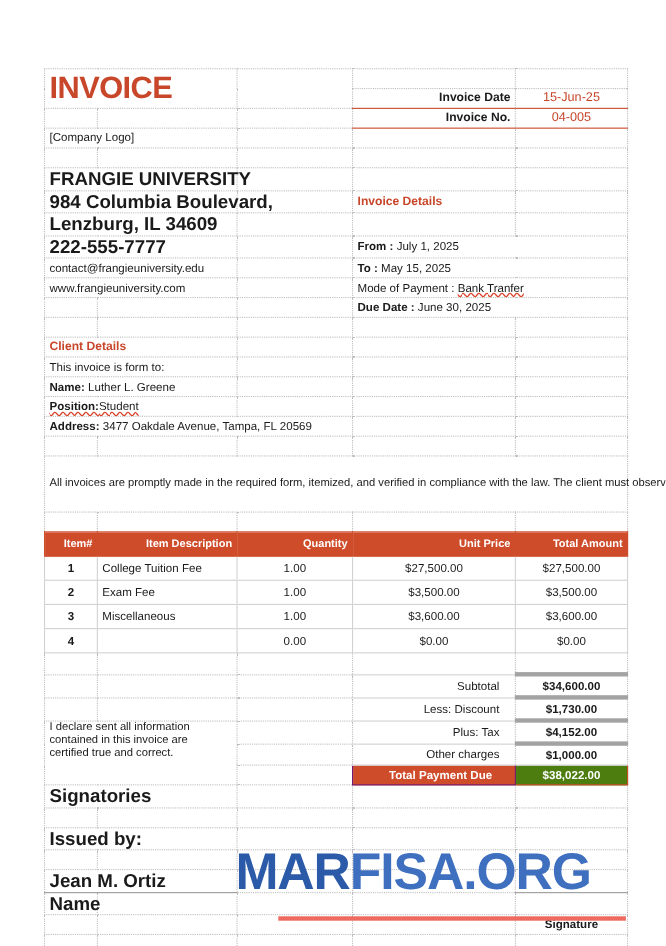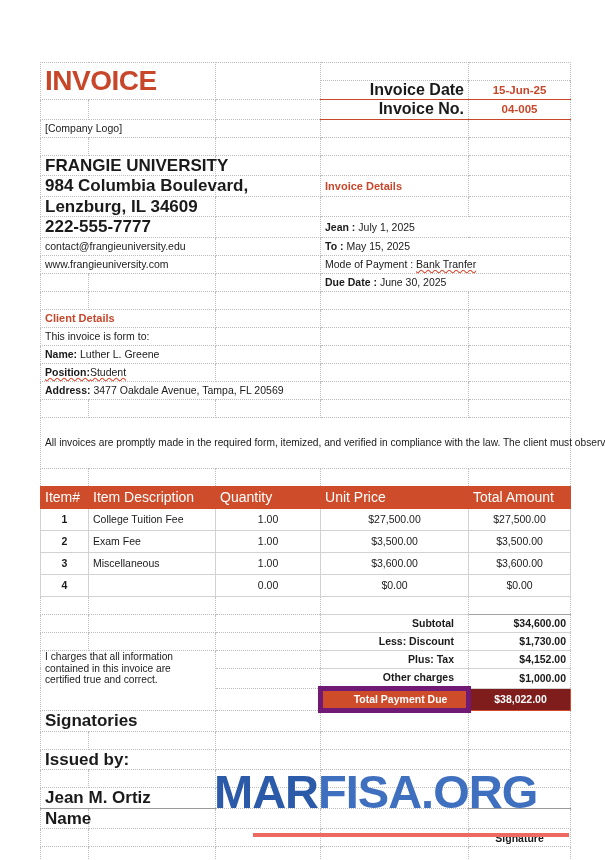--- a/index.html
+++ b/index.html
@@ -33,60 +33,60 @@
   .b{font-weight:bold;}
   .ctr{text-align:center;}
   .ttl{
     font-size:28px;font-weight:bold;color:#C8472B;
     letter-spacing:-0.5px;line-height:1;
     font-family:"Liberation Sans", sans-serif;
     margin-left:36px;
   }
   .big{font-size:17px;}
   .lbl-date{
-    text-align:right;font-weight:bold;font-size:16px;
+    text-align:right;font-weight:bold;font-size:11px;
     border-bottom:1.6px solid #C8472B !important;
   }
   .val-date{
-    text-align:center;font-weight:bold;font-size:11.5px;color:#C8472B;
+    text-align:center;font-weight:normal;font-size:11.5px;color:#C8472B;
     border-bottom:1.6px solid #C8472B !important;
   }
   .secthead{font-weight:bold;color:#C8472B;font-size:11px;}
   .para{
     white-space:normal;font-size:10.2px;line-height:1.45;
     padding:3px 5px 4px 5px;vertical-align:top;
   }
   
   .thdr td{
-    background:#CF4C2B;color:#ffffff;font-weight:normal;
-    text-align:left;height:21px;font-size:14px;
+    background:#CF4C2B;color:#ffffff;font-weight:bold;
+    text-align:right;height:21px;font-size:10px;
     border:1px solid #CF4C2B;
   }
   .irow td{
     border-top:1px solid #d2d2d2;
     border-bottom:1px solid #d2d2d2;
     border-left:1px dotted #bdbdbd;
     border-right:1px dotted #bdbdbd;
     height:21px;
   }
   .irow td.solidx{border-left:1px solid #d2d2d2;border-right:1px solid #d2d2d2;}
   .tot td.lab{
-    text-align:right;font-weight:bold;padding-right:14px;
+    text-align:right;font-weight:normal;padding-right:14px;
     border-top:1px solid #d2d2d2;border-bottom:1px solid #d2d2d2;margin-top:30px;
   }
   .tot td.amt{
-    text-align:right;font-weight:bold;
-    border-top:1px solid #a3a3a3;border-bottom:1px solid #d2d2d2;
+    text-align:center;font-weight:bold;
+    border-top:4px solid #a3a3a3;border-bottom:1px solid #d2d2d2;
   }
   .grand td.lab{
     background:#CF4C2B;color:#fff;text-align:center;font-weight:bold;
-    border:5px solid #701a75;padding-right:4px;padding-left:16px;
+    border:1px solid #701a75;padding-right:4px;padding-left:16px;
   }
   .grand td.amt{
-    background:#7f1d1d;color:#fff;text-align:center;font-weight:bold;
+    background:#4d7c0f;color:#fff;text-align:center;font-weight:bold;
     border:1px solid #CF4C2B;
   }
   .sigline{border-bottom:1px solid #9a9a9a !important;}
   .sigtop{border-top:1px solid #9a9a9a !important;}
   .spell{
     text-decoration:underline wavy #d9442a;
     text-decoration-skip-ink:none;
   }
   
   .wm{
@@ -172,21 +172,21 @@
     <td colspan="2" class="b big">Lenzburg, IL 34609</td>
     <td></td>
     <td></td>
     <td></td>
   </tr>
 
   <tr>
     <td colspan="2" class="b big">222-555-7777</td>
     <td></td>
     <td colspan="2">
-      <span class="b">Jean :</span>
+      <span class="b">From :</span>
       <span>July 1, 2025</span>
     </td>
   </tr>
 
   <tr>
     <td colspan="2">contact@frangieuniversity.edu</td>
     <td></td>
     <td colspan="2">
       <span class="b">To :</span>
       <span>May 15, 2025</span>
@@ -336,21 +336,21 @@
   </tr>
   <tr class="tot">
     <td></td>
     <td></td>
     <td></td>
     <td class="lab">Less: Discount</td>
     <td class="amt">$1,730.00</td>
   </tr>
   <tr class="tot">
     <td class="para" colspan="2" rowspan="3" style="height:50px;vertical-align:top;border-top:1px dotted #bdbdbd;">
-      <span>I charges that all information</span><br>
+      <span>I declare sent all information</span><br>
       <span>contained in this invoice are</span><br>
       <span>certified true and correct.</span>
     </td>
     <td></td>
     <td class="lab">Plus: Tax</td>
     <td class="amt">$4,152.00</td>
   </tr>
   <tr class="tot">
     <td></td>
     <td class="lab">Other charges</td>

